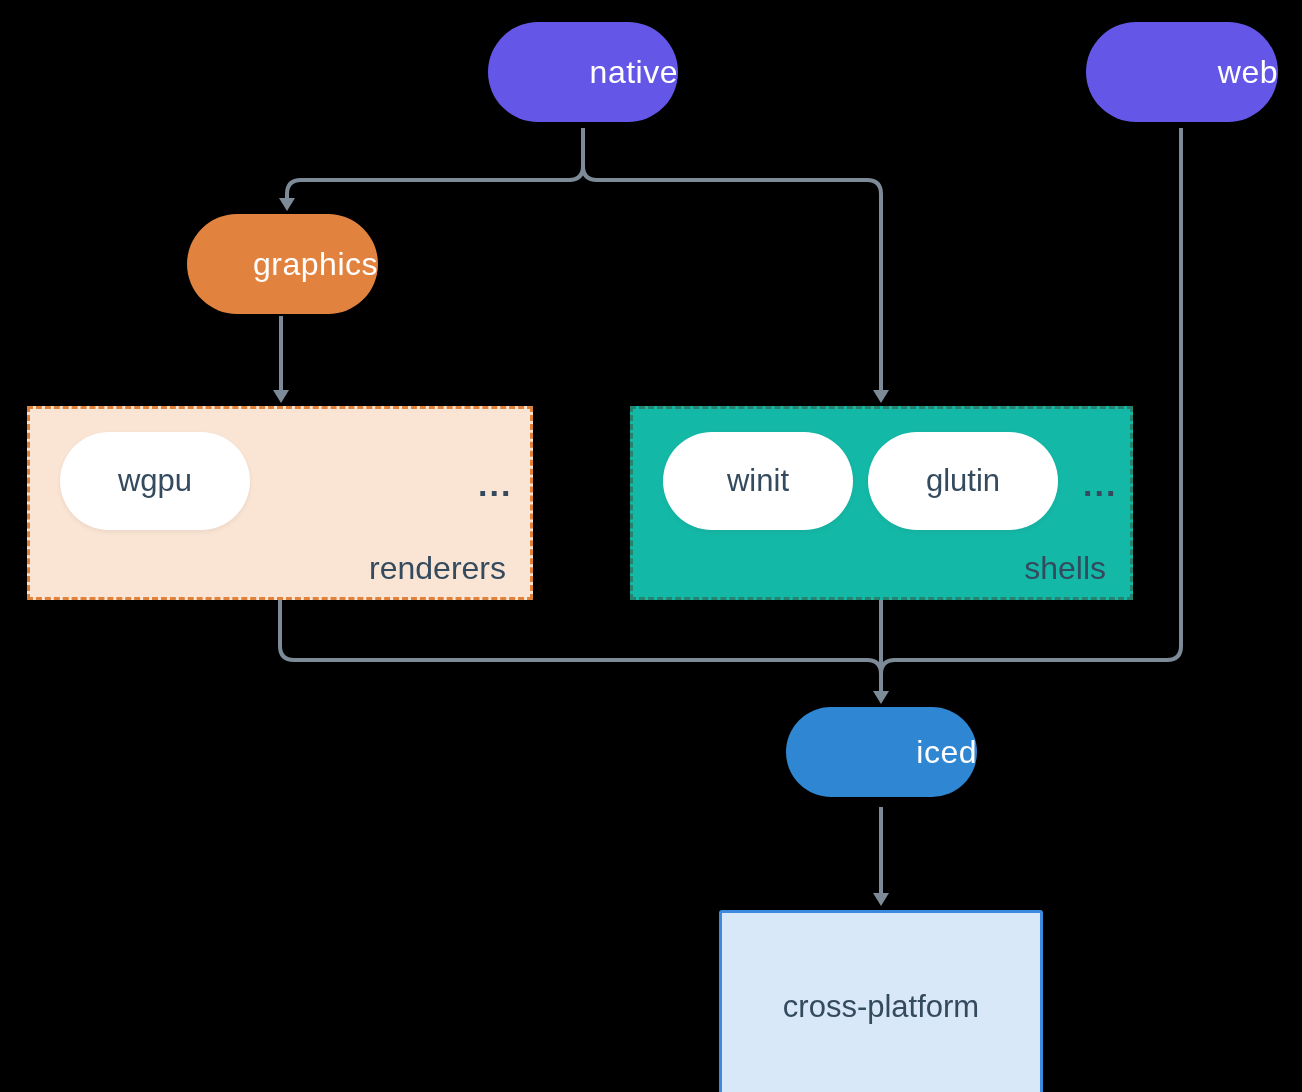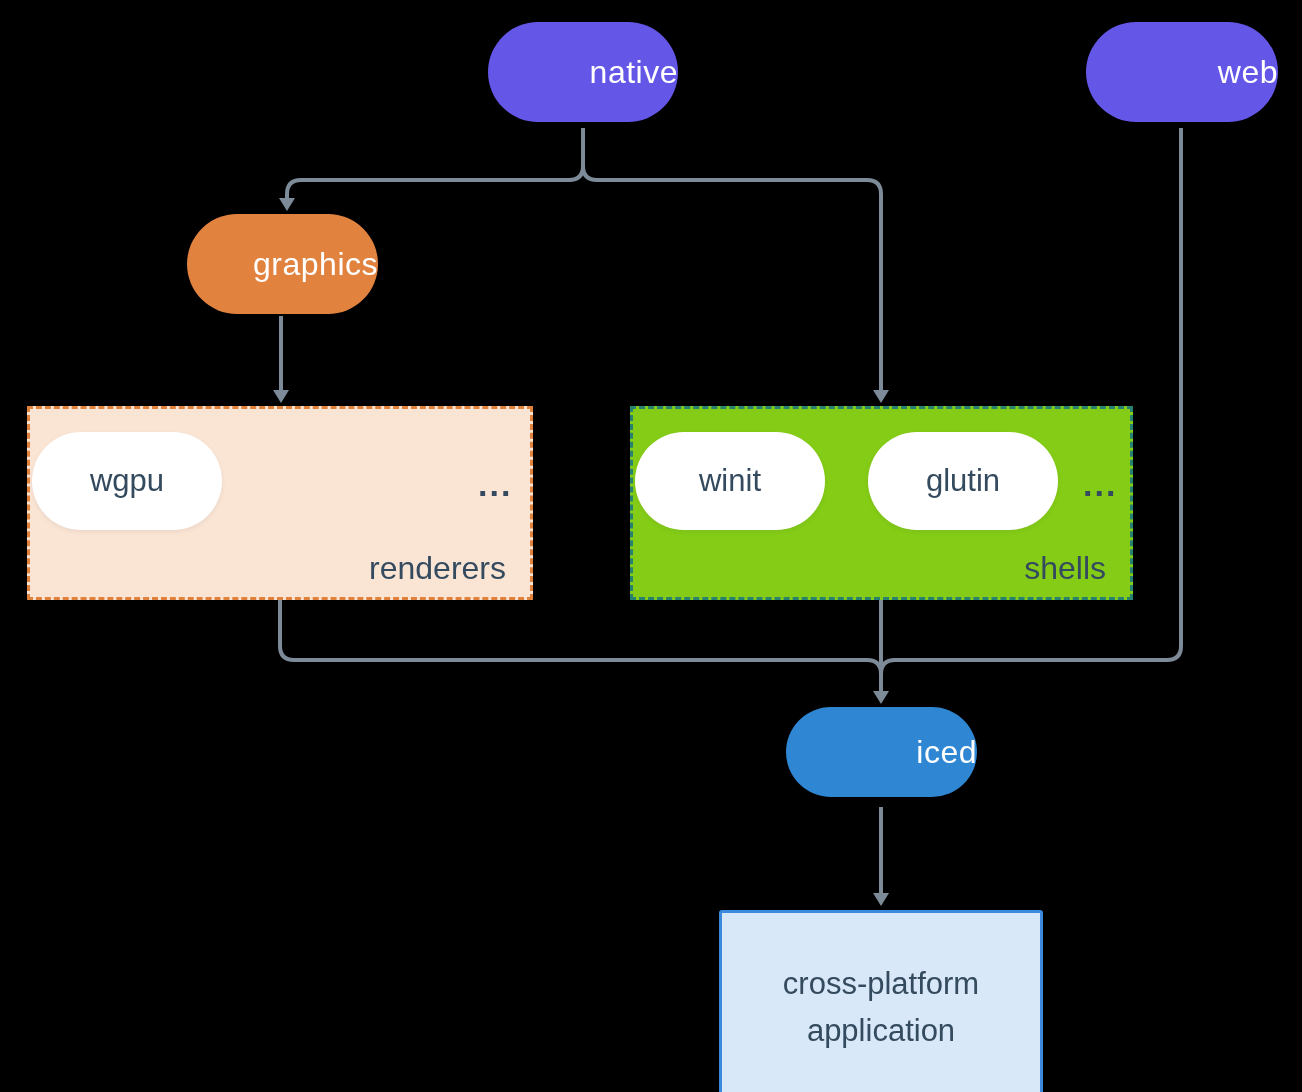--- a/index.html
+++ b/index.html
@@ -47,38 +47,38 @@
     border: 3px dashed;
   }
   .group-renderers {
     left: 27px; top: 406px;
     background: #fae4d3;
     border-color: #e0813c;
   }
   .group-shells {
     left: 630px; top: 406px;
     width: 503px;
-    background: #84cc16;
+    background: #14b8a6;
     border-color: #27836f;
   }
   .white-pill {
     position: absolute;
     top: 23px;
     width: 190px;
     height: 98px;
     background: #ffffff;
     border-radius: 60px;
     display: flex;
     align-items: center;
     justify-content: center;
     color: #344a5e;
     font-size: 31px;
     box-shadow: 0 2px 4px rgba(60,70,90,0.08);
   }
-  .wp-1 { left: 2px; }
+  .wp-1 { left: 30px; }
   .wp-2 { left: 235px; }
   .ellipsis {
     position: absolute;
     top: 56px;
     color: #344a5e;
     font-size: 34px;
     font-weight: bold;
     letter-spacing: 2px;
   }
   .group-renderers .ellipsis { left: 448px; }
@@ -158,16 +158,15 @@
     <div class="ellipsis">...</div>
     <div class="group-label">shells</div>
   </div>
 
   <div class="pill pill-iced">
     <span>iced</span>
   </div>
 
   <div class="app-box">
     <span>cross-platform</span>
-    <span>application</span>
   </div>
 
 </div>
 
 </body></html>

